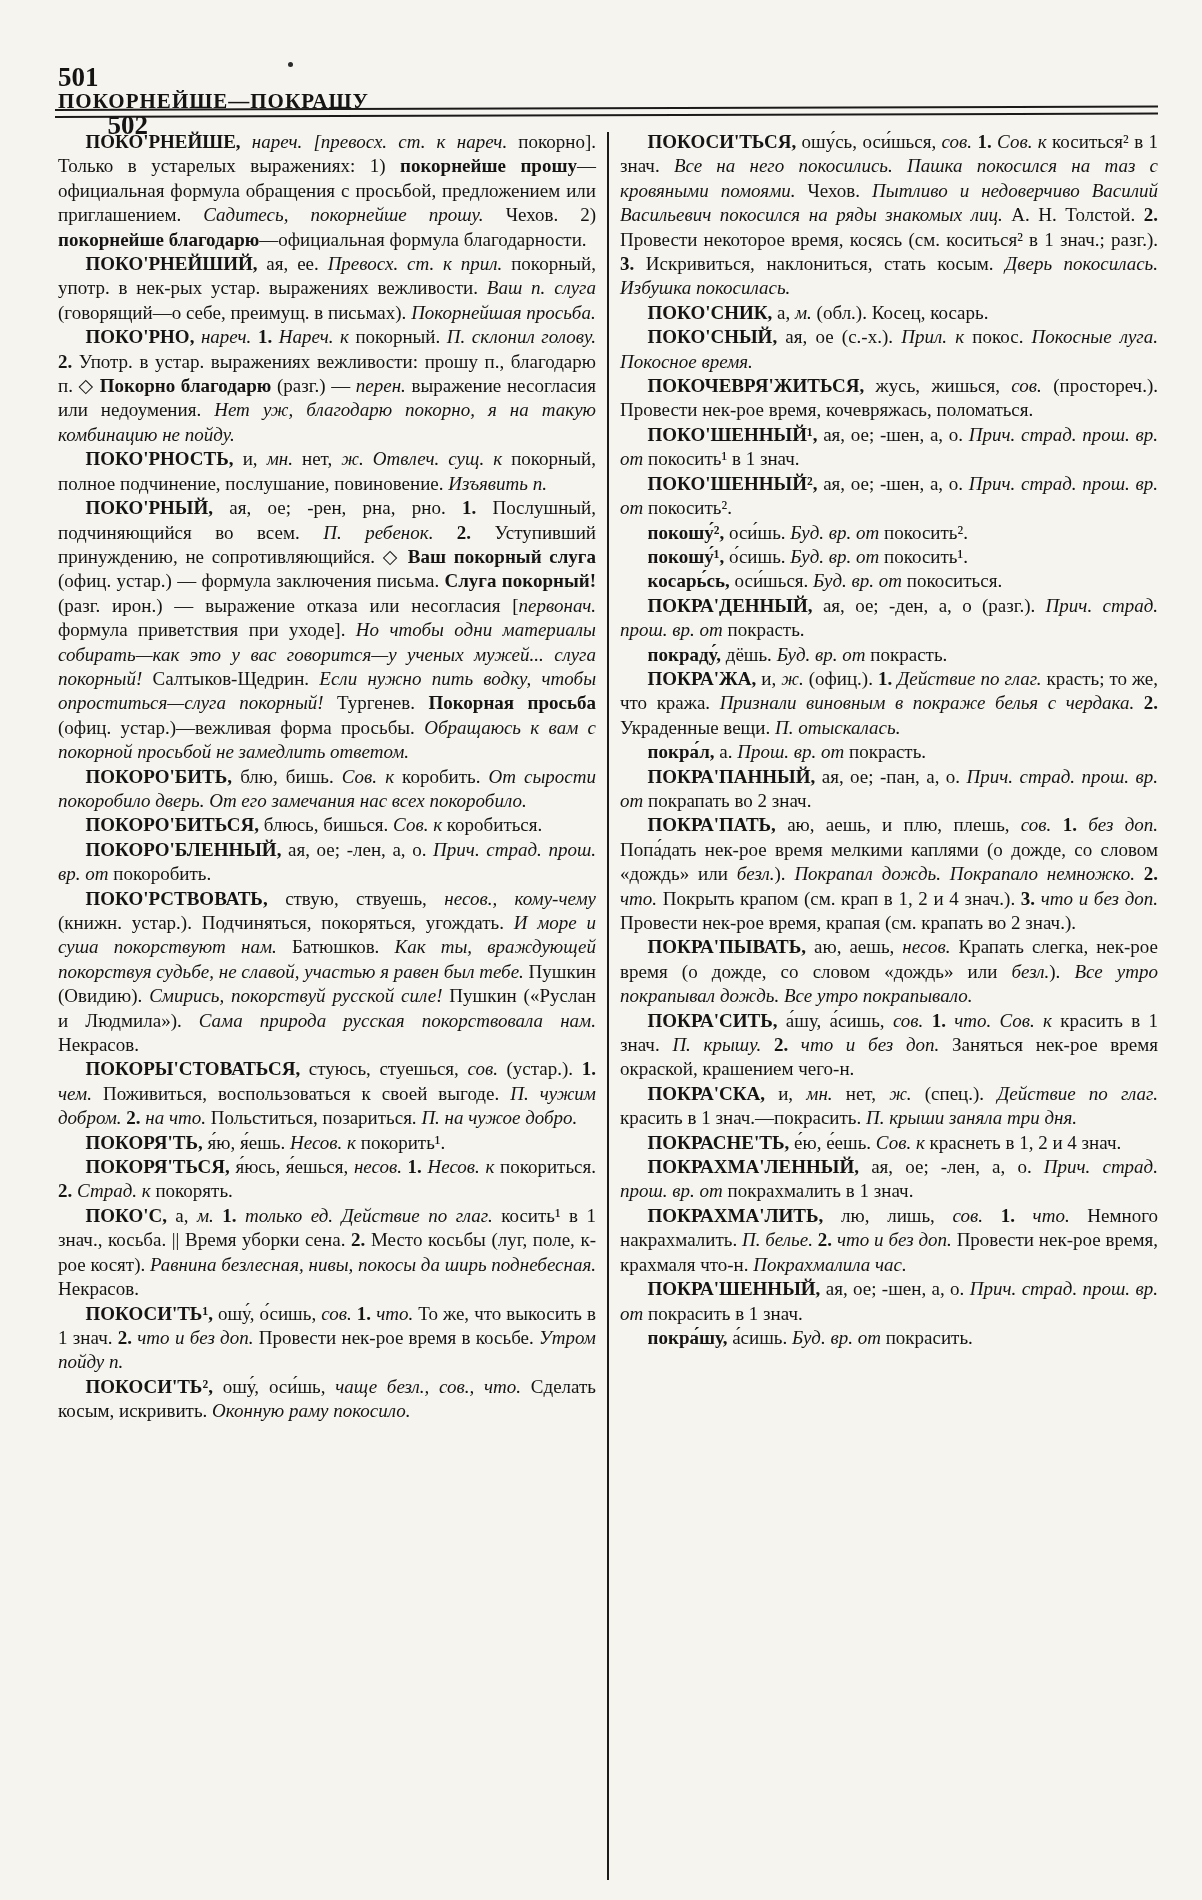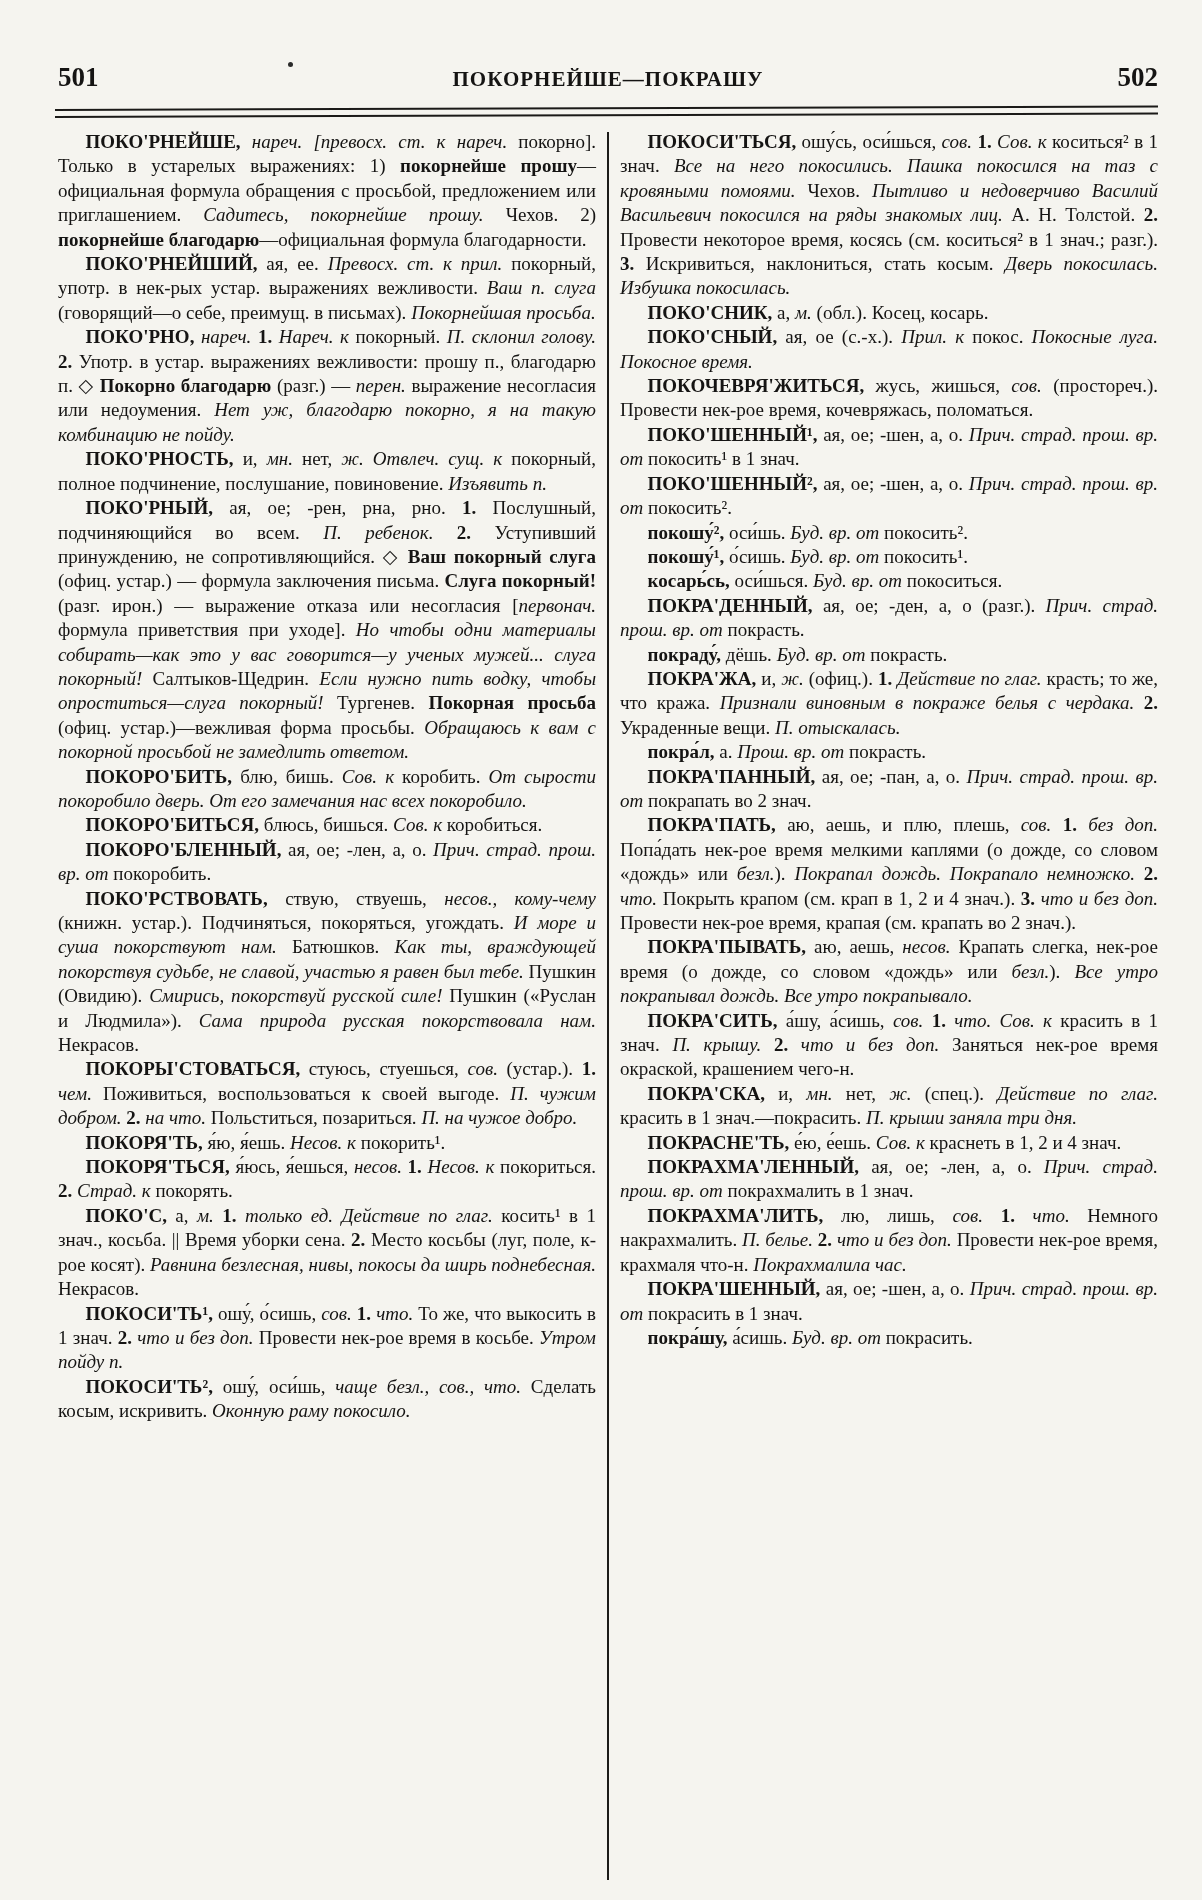--- a/index.html
+++ b/index.html
@@ -14,21 +14,21 @@
     font-family: "Liberation Serif", "DejaVu Serif", serif;
     color: #151413;
   }
   .scan-dot {
     position: absolute; left: 288px; top: 62px;
     width: 5px; height: 5px; border-radius: 50%;
     background: #2a2a2a;
   }
   .header-row {
     position: absolute; top: 64px; left: 58px; right: 44px;
-    display: flex; align-items: baseline;
+    display: flex; align-items: baseline; flex-direction: column;
   }
   .pagenum {
     font-weight: bold; font-size: 27px; line-height: 1;
     width: 90px; flex: 0 0 auto;
   }
   .pagenum.right { text-align: right; }
   .running-head {
     flex: 1 1 auto; text-align: center;
     font-weight: bold; font-size: 21px; letter-spacing: 1px; line-height: 1;
   }

